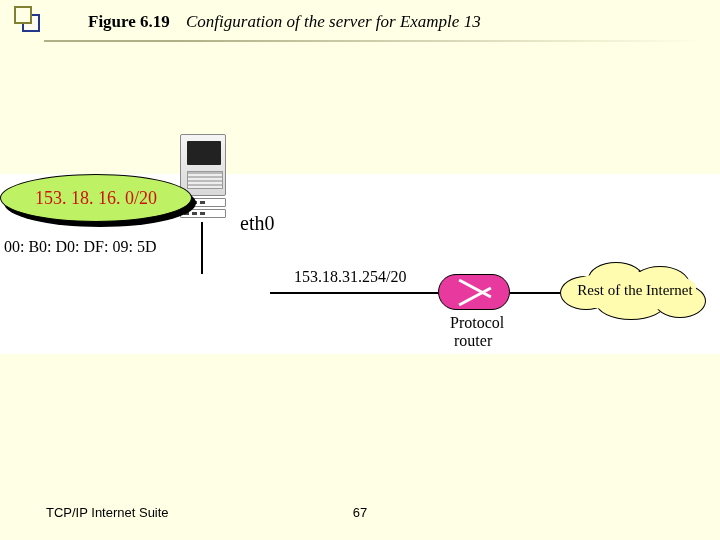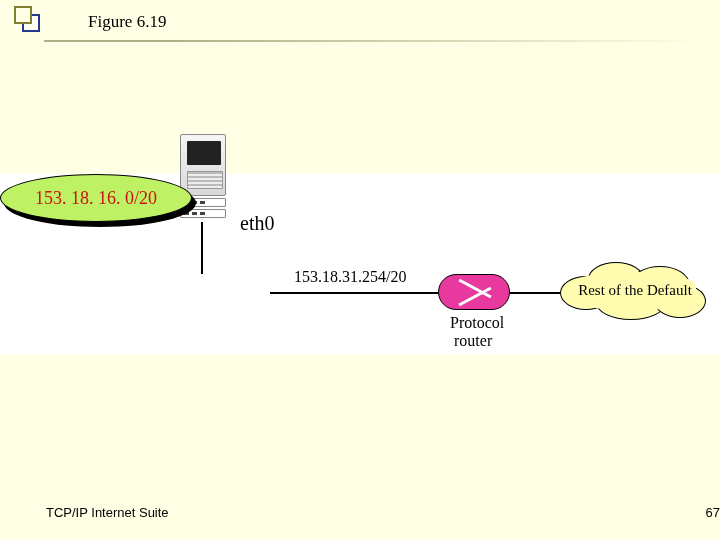--- a/index.html
+++ b/index.html
@@ -4,21 +4,21 @@
 <style>
   html,body{margin:0;padding:0;width:720px;height:540px;background:#ffffe5;font-family:"Times New Roman",Times,serif;overflow:hidden}
   *{box-sizing:border-box}
 
   
   .hdr{position:absolute;left:0;top:0;width:720px;height:48px}
   .logo{position:absolute;left:14px;top:6px}
   .logo .sq{position:absolute;width:18px;height:18px;border:2px solid}
   .logo .navy {left:8px; top:8px; border-color:#233a8c;background:#fffef5}
   .logo .olive{left:0;  top:0;  border-color:#808033;background:#ffffe5}
-  .fig {position:absolute;left:88px; top:12px;font-weight:normal;font-size:17px;color:#000}
+  .fig {position:absolute;left:88px; top:12px;font-weight:bold;font-size:17px;color:#000}
   .cap {position:absolute;left:186px;top:12px;font-style:italic;font-size:17px;color:#000}
   .rule{position:absolute;left:44px;top:40px;width:660px;height:2px;
         background:linear-gradient(to right,#b0b088,#b0b088 20%,rgba(176,176,136,0) 100%)}
 
   
   .panel{position:absolute;left:0;top:174px;width:720px;height:180px;background:#fff}
 
   
   .srv{position:absolute;left:180px;top:-40px;width:46px}
   .tower{width:46px;height:62px;background:linear-gradient(#f5f5f5,#d9d9d9);
@@ -64,51 +64,53 @@
   .cloud .a{left:0;  top:16px;width:52px;height:34px}
   .cloud .b{left:28px;top:2px; width:56px;height:34px}
   .cloud .c{left:70px;top:6px; width:60px;height:38px}
   .cloud .d{left:36px;top:26px;width:70px;height:34px}
   .cloud .e{left:94px;top:24px;width:52px;height:34px}
   .cloud .fill{position:absolute;left:10px;top:12px;width:126px;height:38px;background:#fffcb0;border-radius:40%}
   .cloud .t{position:absolute;left:0;top:22px;width:150px;text-align:center;font-size:15px}
 
   
   .foot-l{position:absolute;left:46px;bottom:20px;font:13px Arial,Helvetica,sans-serif;color:#000}
-  .foot-c{position:absolute;left:0;bottom:20px;width:720px;text-align:right;
+  .foot-c{position:absolute;left:0;bottom:20px;width:720px;text-align:center;
           font:13px Arial,Helvetica,sans-serif;color:#000}
 </style>
 </head>
 <body>
 
 <div class="hdr">
   <div class="logo">
     <div class="sq navy"></div>
     <div class="sq olive"></div>
   </div>
   <div class="fig">Figure 6.19</div>
+  <div class="cap">Configuration of the server for Example 13</div>
   <div class="rule"></div>
 </div>
 
 <div class="panel">
 
   <div class="srv">
     <div class="tower"></div>
     <div class="disk">
         <i></i>
         <i></i>
         <i></i>
       </div>
     <div class="disk">
         <i></i>
         <i></i>
         <i></i>
       </div>
   </div>
 
+  <div class="mac">00: B0: D0: DF: 09: 5D</div>
   <div class="eth">eth0</div>
   <div class="drop"></div>
 
   <div class="ovelwrap">
     <div class="ovshadow"></div>
     <div class="oval">153. 18. 16. 0/20</div>
   </div>
 
   <div class="link"></div>
   <div class="gwip">153.18.31.254/20</div>
@@ -121,18 +123,18 @@
   <div class="rcap1">Protocol</div>
   <div class="rcap2">router</div>
 
   <div class="cloud">
     <div class="p a"></div>
       <div class="p b"></div>
       <div class="p c"></div>
       <div class="p d"></div>
       <div class="p e"></div>
     <div class="fill"></div>
-    <div class="t">Rest of the Default</div>
+    <div class="t">Rest of the Internet</div>
   </div>
 </div>
 
 <div class="foot-l">TCP/IP Internet Suite</div>
 <div class="foot-c">67</div>
 
 </body></html>

